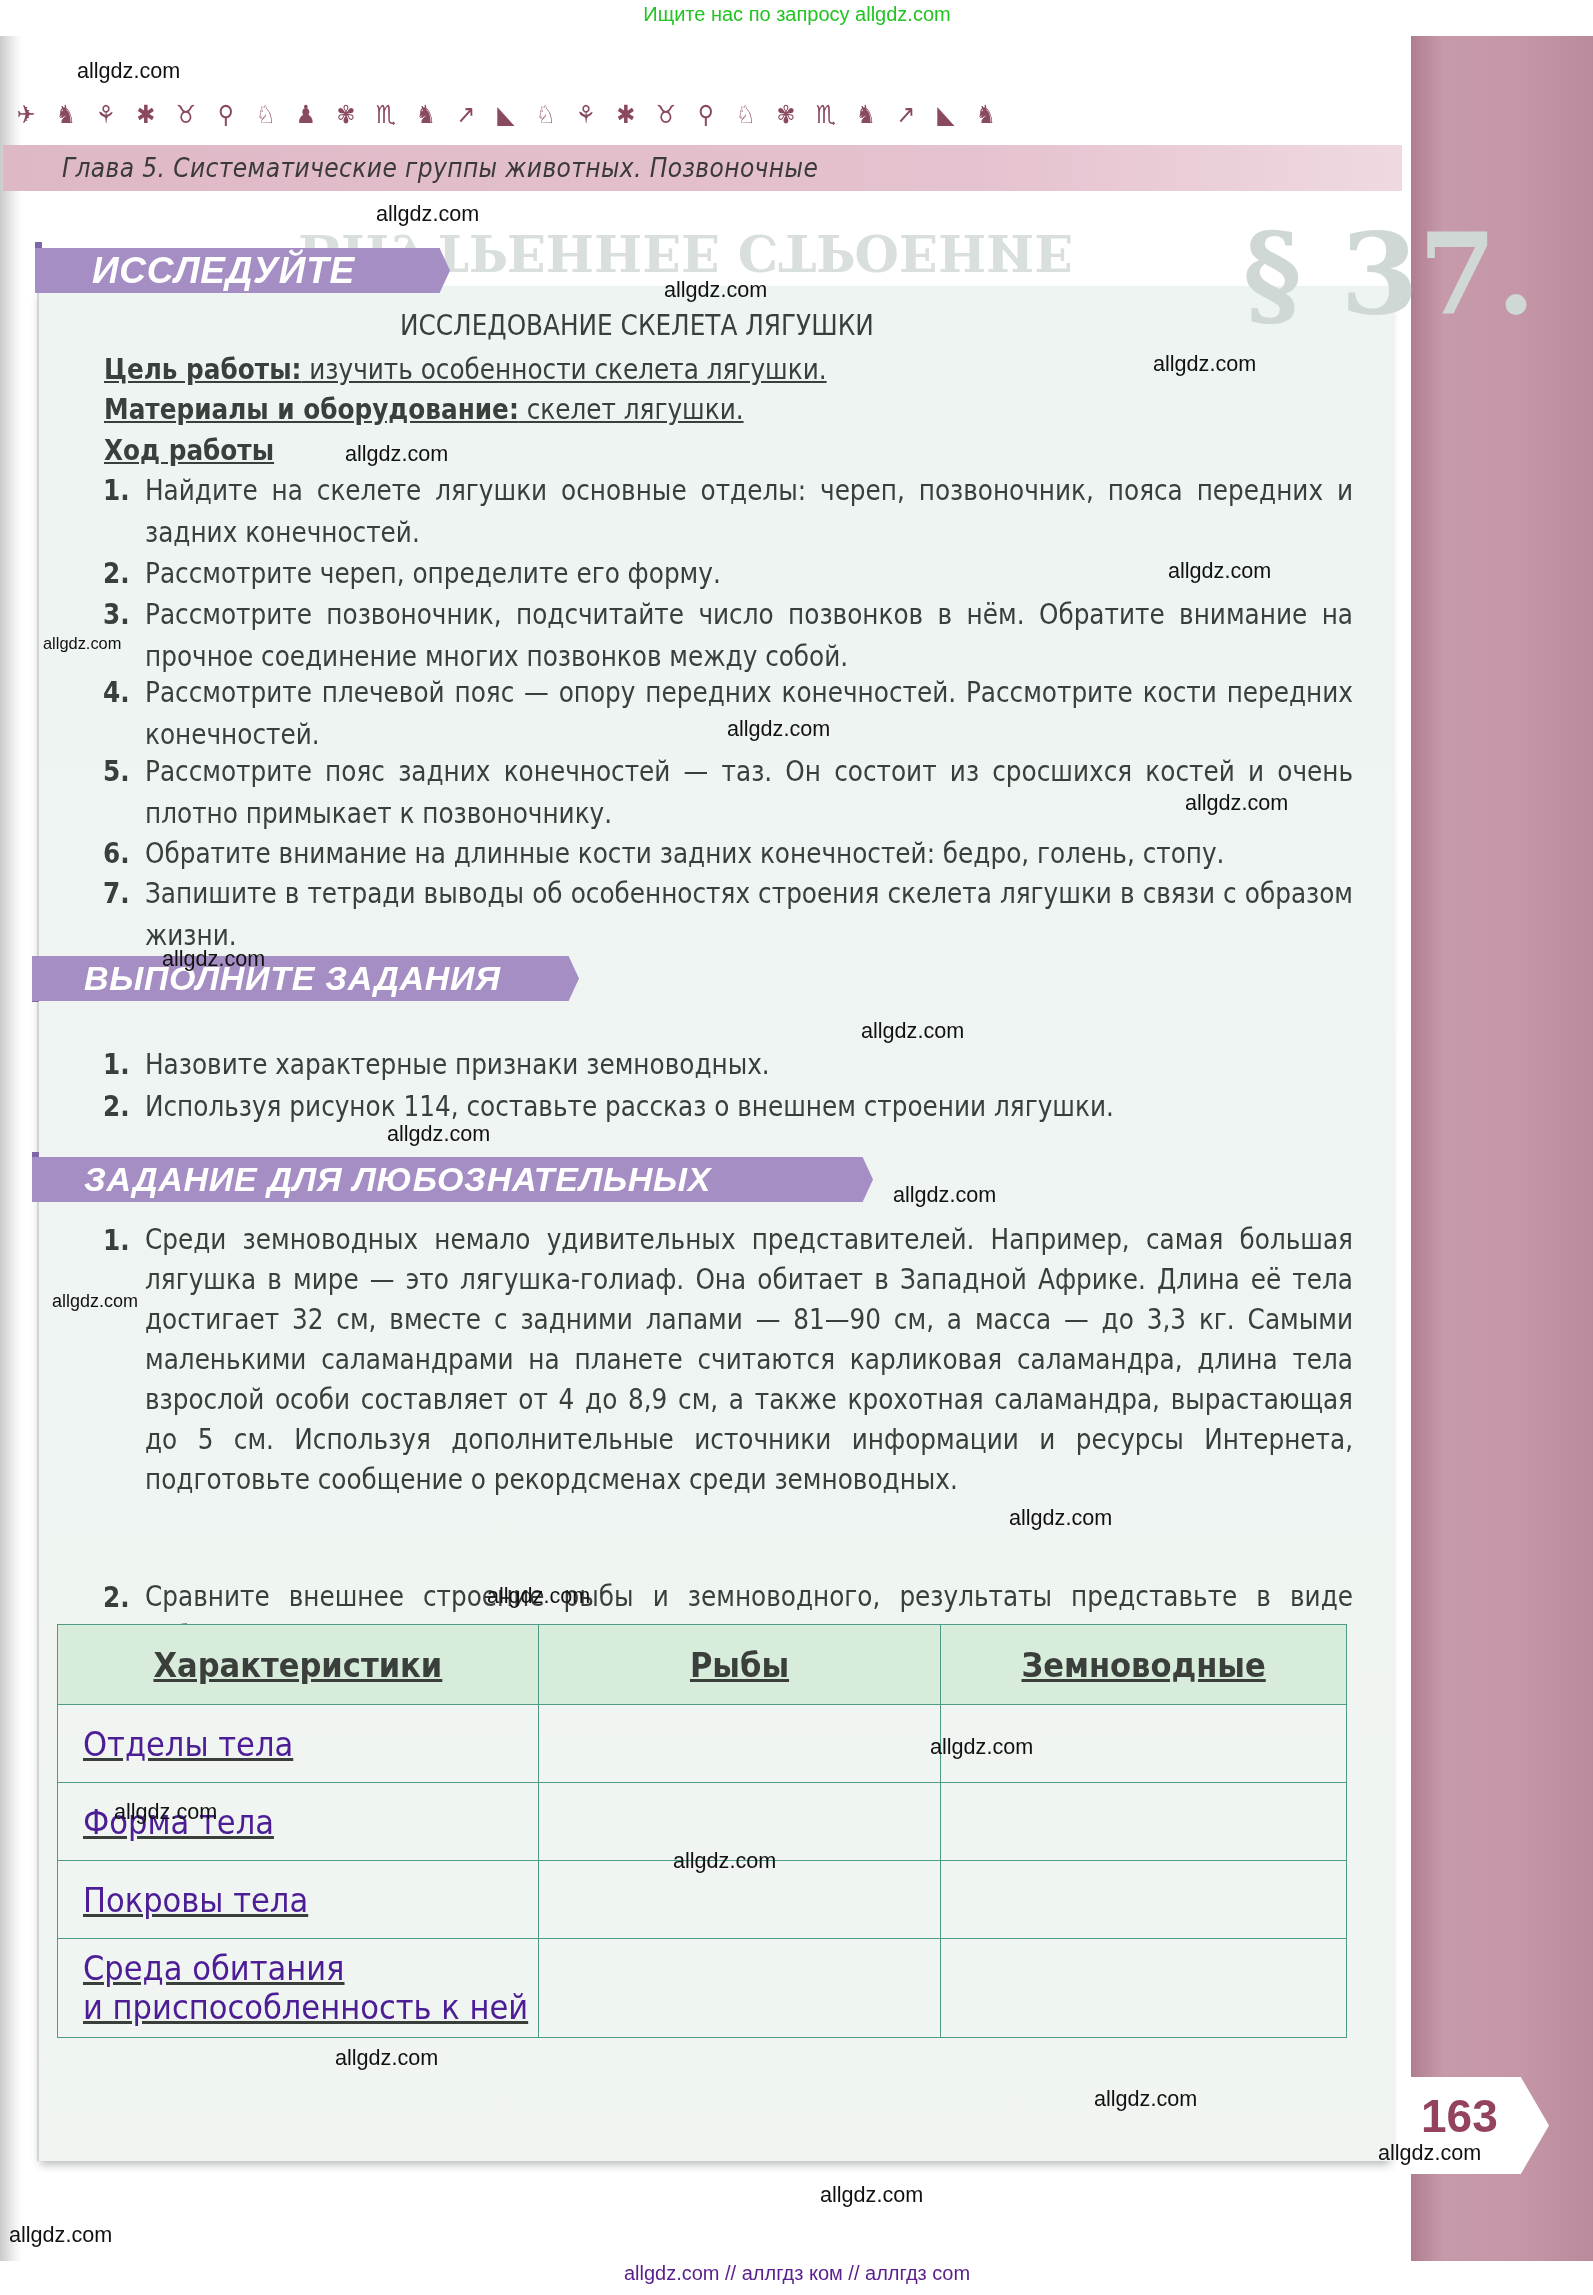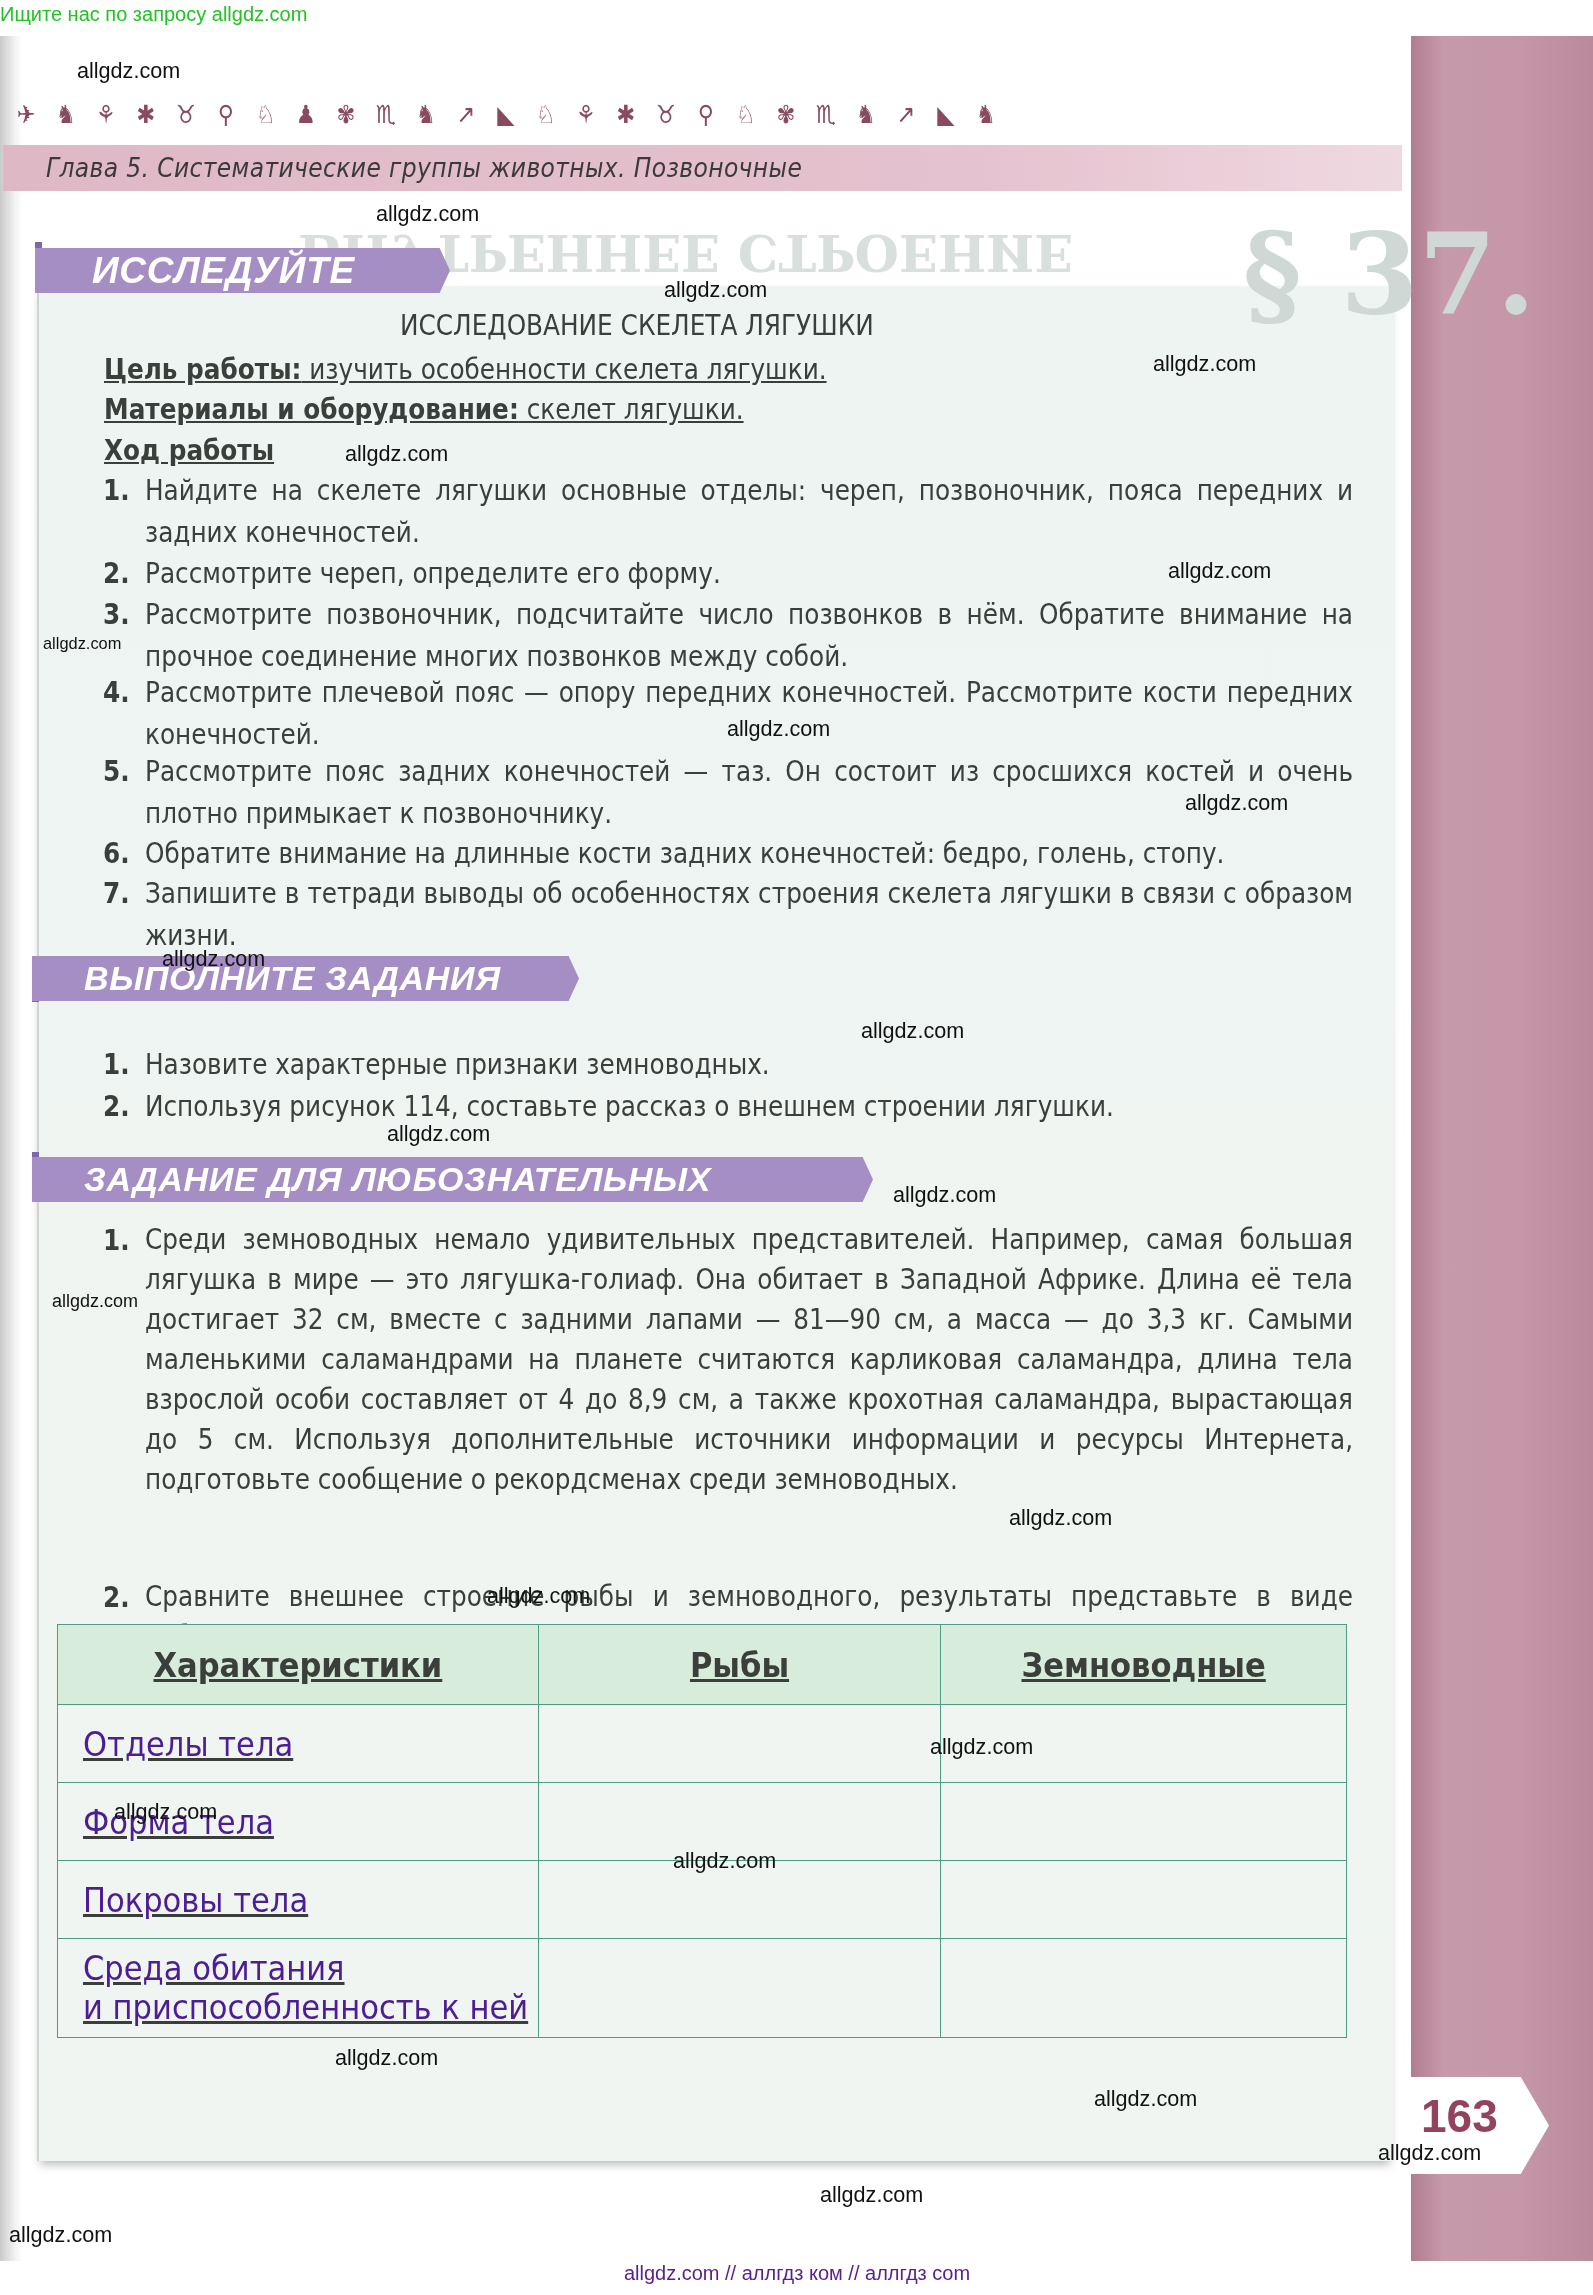--- a/index.html
+++ b/index.html
@@ -4,21 +4,21 @@
 <style>
   html, body { margin:0; padding:0; }
   body {
     width:1594px; height:2295px; position:relative; overflow:hidden;
     background:#ffffff;
     font-family:"DejaVu Sans Condensed","DejaVu Sans","Liberation Sans",sans-serif;
     color:#3a3f3c;
   }
   .abs { position:absolute; }
   .top-notice {
-    top:3px; left:0; width:1594px; 
+    top:3px; left:0; width:1594px; text-align:center;
     font-family:"Liberation Sans",sans-serif; font-size:20px; color:#22c322;
   }
   .wm {
     font-family:"Liberation Sans",sans-serif; font-size:21.6px; color:#111;
     white-space:nowrap;
   }
   .bottom-links {
     top:2262px; left:0; width:1594px; text-align:center;
     font-family:"Liberation Sans",sans-serif; font-size:20px; color:#5a1f8c;
   }
@@ -41,21 +41,21 @@
   }
   .animal-row span {
     display:inline-block; width:37px; height:27px; color:#8a4a5e;
     font-size:25px; line-height:27px; text-align:center;
   }
   .chapter-band {
     top:145px; left:3px; width:1399px; height:46px;
     background:linear-gradient(to right,#dfb8c6,#e5c2cf 70%,#efd9e1);
   }
   .chapter-title {
-    top:153px; left:46px; font-style:italic; font-size:26px; color:#3a3a3a;
+    top:153px; left:62px; font-style:italic; font-size:26px; color:#3a3a3a;
     letter-spacing:0.4px; white-space:nowrap;
   }
   
   .panel {
     top:286px; left:37px; width:1354px; height:1875px;
     background:linear-gradient(to bottom,#eef4f1,#f0f5f2);
     border-left:2.2px solid #cfd6d2;
     box-shadow:0 7.4px 9px -3px #b6bab7;
   }
   .ghost {

